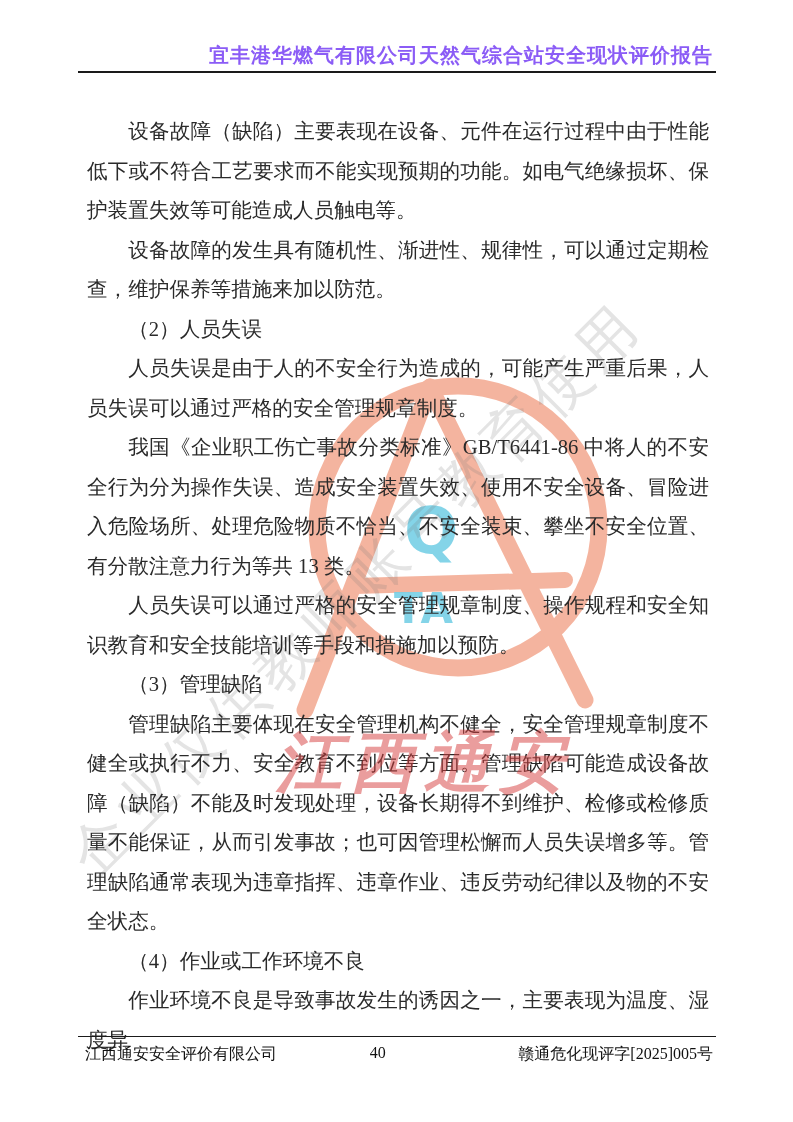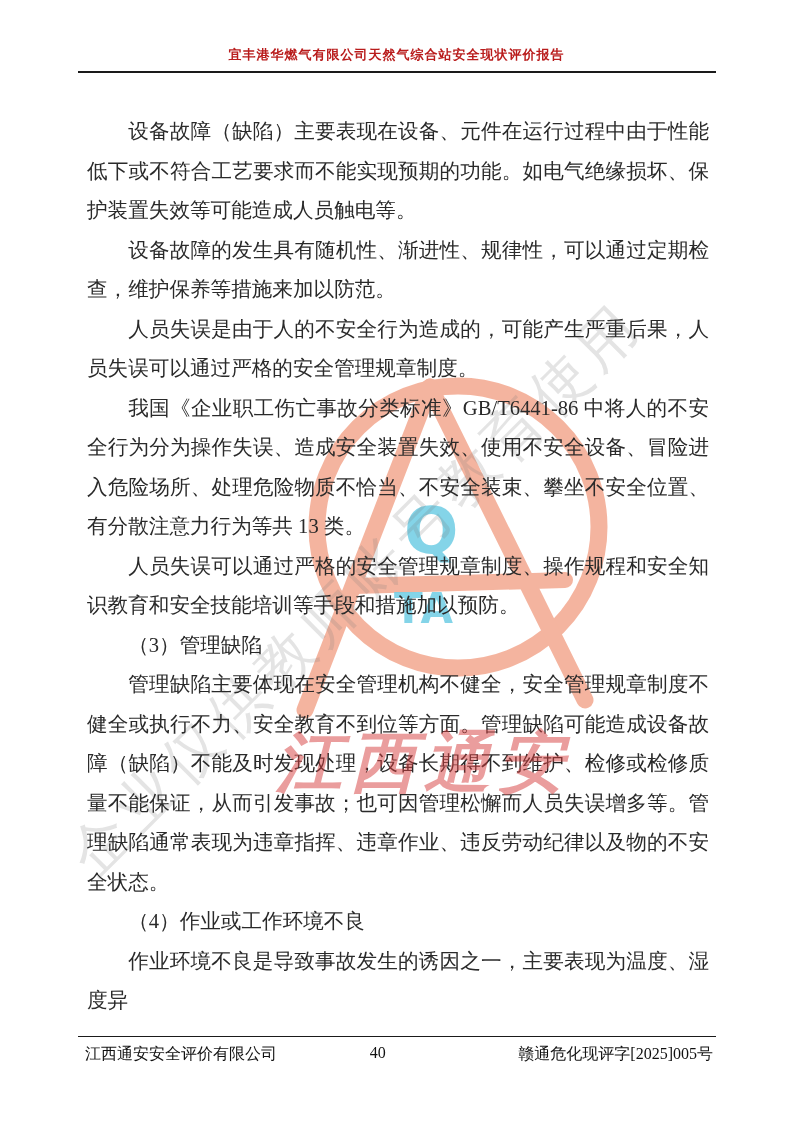--- a/index.html
+++ b/index.html
@@ -8,25 +8,25 @@
     width:793px;height:1122px;
     background:#ffffff;
     overflow:hidden;
     font-family:"Liberation Serif","DejaVu Serif",serif;
     color:#222;
   }
   
   .header{position:absolute;top:0;left:0;right:0;z-index:3;}
   .header-title{
     margin:44px 80px 0 80px;
-    text-align:center;
-    font-size:13px;
+    text-align:right;
+    font-size:20px;
     font-weight:bold;
     letter-spacing:1px;
-    color:#b91c1c;
+    color:#8b5cf6;
     line-height:22px;
   }
   .header-divider{
     position:absolute;top:71px;left:78px;right:77px;
     border:none;border-top:2px solid #1a1a1a;margin:0;
   }
   
   .doc{
     position:absolute;top:112px;left:87px;width:622px;
     z-index:2;
@@ -119,20 +119,21 @@
   <div class="wm-stamp">江西通安</div>
 
   <div class="header">
     <div class="header-title">宜丰港华燃气有限公司天然气综合站安全现状评价报告</div>
     <hr class="header-divider">
   </div>
 
   <div class="doc">
     <p>设备故障（缺陷）主要表现在设备、元件在运行过程中由于性能低下或不符合工艺要求而不能实现预期的功能。如电气绝缘损坏、保护装置失效等可能造成人员触电等。</p>
     <p>设备故障的发生具有随机性、渐进性、规律性，可以通过定期检查，维护保养等措施来加以防范。</p>
+    <p>（2）人员失误</p>
     <p>人员失误是由于人的不安全行为造成的，可能产生严重后果，人员失误可以通过严格的安全管理规章制度。</p>
     <p>我国《企业职工伤亡事故分类标准》GB/T6441-86 中将人的不安全行为分为操作失误、造成安全装置失效、使用不安全设备、冒险进入危险场所、处理危险物质不恰当、不安全装束、攀坐不安全位置、有分散注意力行为等共 13 类。</p>
     <p>人员失误可以通过严格的安全管理规章制度、操作规程和安全知识教育和安全技能培训等手段和措施加以预防。</p>
     <p>（3）管理缺陷</p>
     <p>管理缺陷主要体现在安全管理机构不健全，安全管理规章制度不健全或执行不力、安全教育不到位等方面。管理缺陷可能造成设备故障（缺陷）不能及时发现处理，设备长期得不到维护、检修或检修质量不能保证，从而引发事故；也可因管理松懈而人员失误增多等。管理缺陷通常表现为违章指挥、违章作业、违反劳动纪律以及物的不安全状态。</p>
     <p>（4）作业或工作环境不良</p>
     <p>作业环境不良是导致事故发生的诱因之一，主要表现为温度、湿度异</p>
   </div>
 
   <div class="footer">

